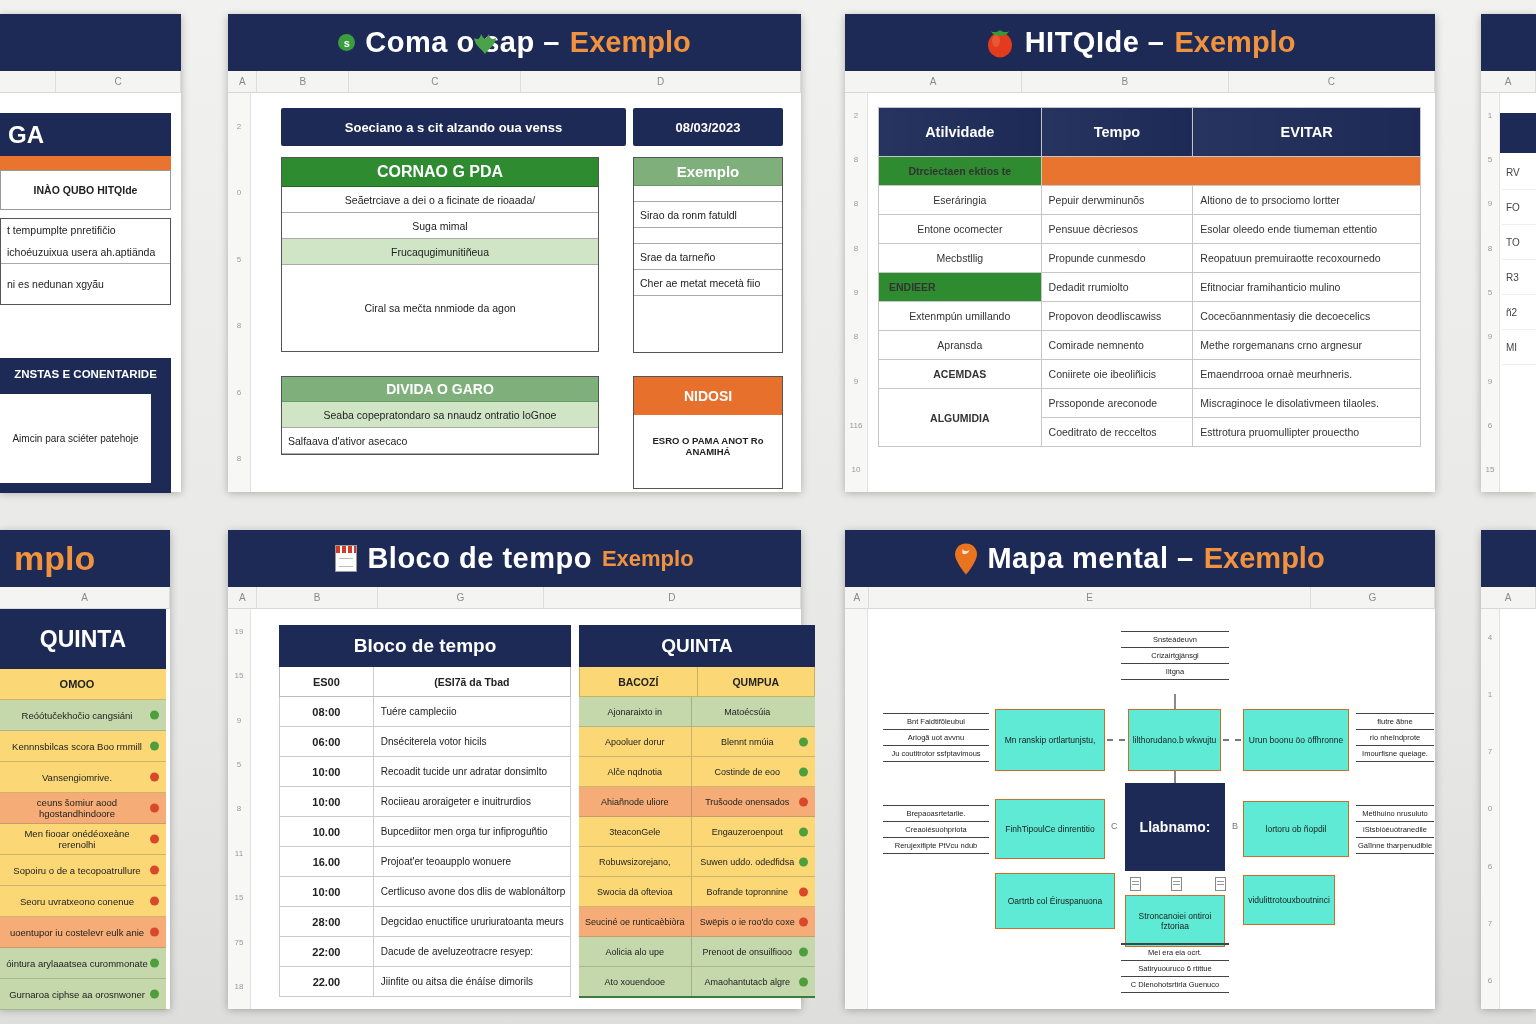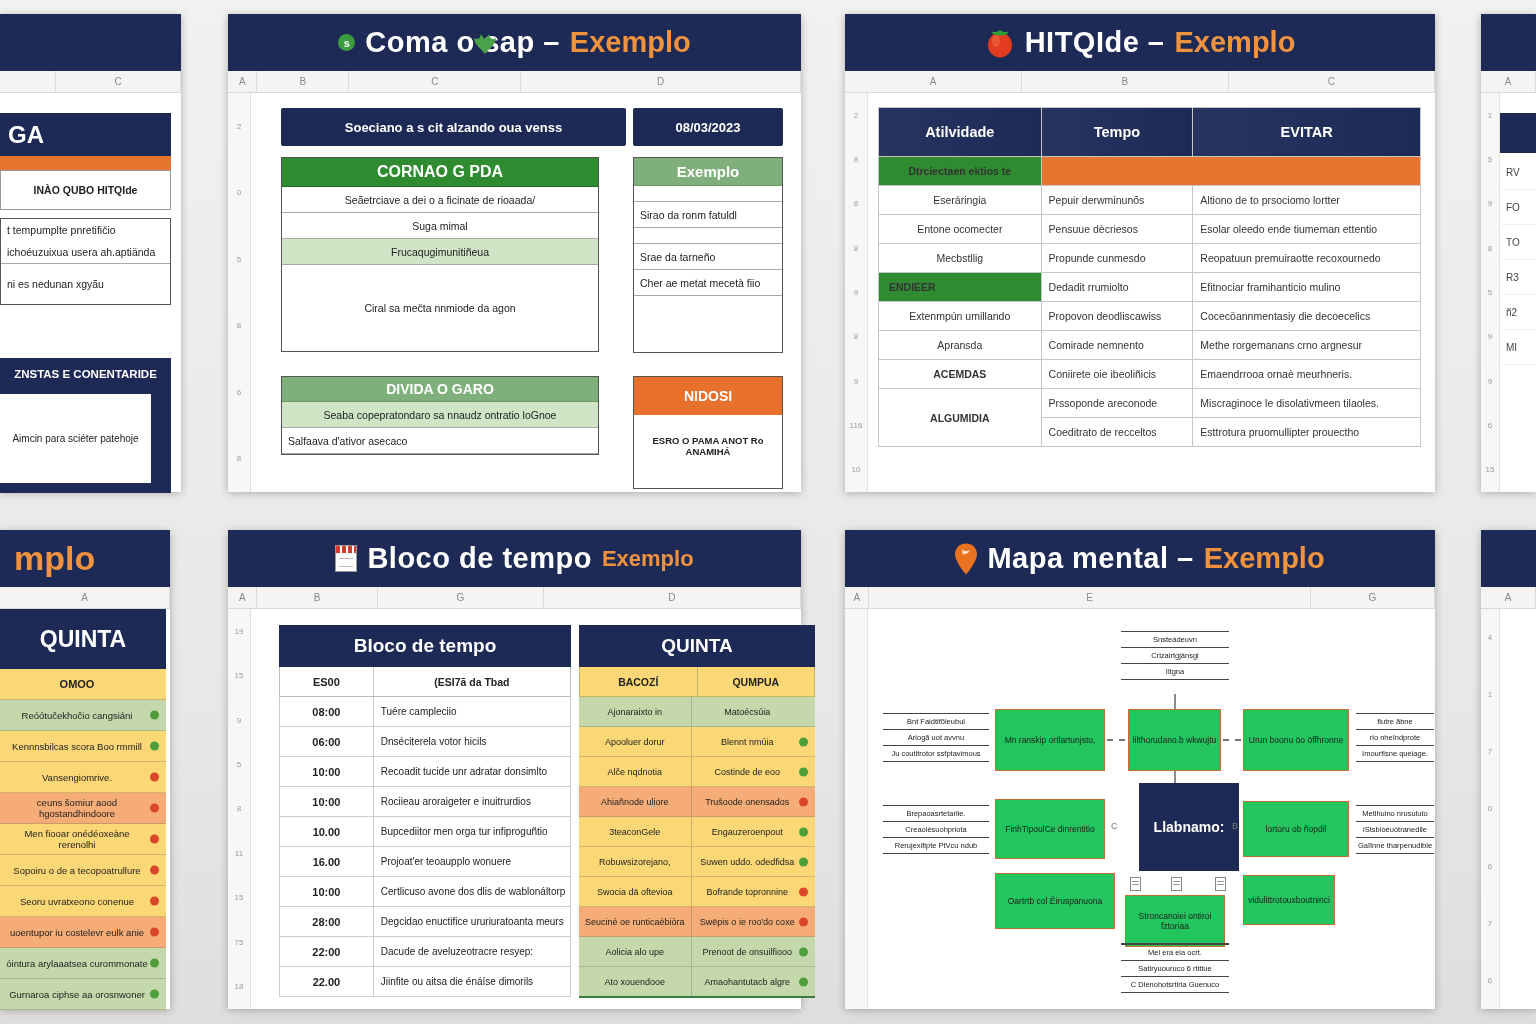--- a/index.html
+++ b/index.html
@@ -55,21 +55,21 @@
            display:flex;align-items:center;justify-content:center;height:42px}
   .bl-sub{display:flex;height:29px;border:1px solid #bbb;border-top:none;font-weight:bold;font-size:10.5px}
   .bl-row{display:flex;height:29px;border:1px solid #ccc;border-top:none;font-size:10px}
   .bl-time{width:32%;border-right:1px solid #ccc;display:flex;align-items:center;justify-content:center;font-weight:bold;font-size:11px}
   .bl-task{flex:1;display:flex;align-items:center;padding:0 7px;overflow:hidden;white-space:nowrap}
   .q-sub{display:flex;height:29px;background:#fbd875;border:1px solid #c9b45e;border-top:none;font-weight:bold;font-size:10.5px}
   .q-c{width:50%;display:flex;align-items:center;justify-content:center;text-align:center;position:relative;
        border-right:1px solid rgba(120,120,90,.4);font-size:9px;padding:0 4px;overflow:hidden}
   .q-row{display:flex;height:29px;border-bottom:1px solid rgba(120,120,90,.35)}
   
-  .obox{background:#22c55e;border:1px solid #c96f2a;display:flex;align-items:center;justify-content:center;
+  .obox{background:#5eead4;border:1px solid #c96f2a;display:flex;align-items:center;justify-content:center;
         text-align:center;font-size:8.5px;color:#1d1d1d;padding:3px;overflow:hidden}
   .nbox{background:#1e2a56;color:#fff;font-weight:bold;font-size:14px;display:flex;align-items:center;justify-content:center}
   .notes{font-size:7.5px;color:#222;text-align:center;border-top:1px solid #444}
   .notes div{border-bottom:1px solid #444;padding:3px 1px;white-space:nowrap;overflow:hidden}
   .vline{position:absolute;width:2px;background:#8a8a8a}
   .hdash{position:absolute;border-top:2px dashed #777;height:0}
   .conn-letter{position:absolute;font-size:9px;color:#777}
   .marker{position:absolute;width:9px;height:12px;border:1px solid #888;background:#fff}
   .marker::before{content:"";display:block;margin:3px 1px 0;height:1px;background:#999}
   .marker::after{content:"";display:block;margin:2px 1px 0;height:1px;background:#999}
@@ -540,21 +540,21 @@
 
       <div class="vline" style="left:306px;top:162px;height:12px"></div>
 
       <div class="box notes" style="left:15px;top:196px;width:106px">
         <div>Brepaoasrtetarlie.</div>
           <div>Creaoiésuohpriota</div>
           <div>Rerujexifipte PtVcu ndub</div>
       </div>
       <div class="box obox" style="left:127px;top:190px;width:110px;height:60px">FinhTipoulCe dinrentitio</div>
       <span class="conn-letter" style="left:243px;top:212px">C</span>
-      <div class="box nbox" style="left:271px;top:174px;width:100px;height:88px">Llabnamo:</div>
+      <div class="box nbox" style="left:257px;top:174px;width:100px;height:88px">Llabnamo:</div>
       <span class="conn-letter" style="left:364px;top:212px">B</span>
       <div class="box obox" style="left:375px;top:192px;width:106px;height:56px">lortoru ob ñopdil</div>
       <div class="box notes" style="left:488px;top:196px;width:78px">
         <div>Metlhuino nrusuluto</div>
           <div>iStsbiòéuòtranedile</div>
           <div>Gaïïnne tharpenudibie</div>
       </div>
 
       <span class="marker" style="left:262px;top:268px"></span>
       <span class="marker" style="left:303px;top:268px"></span>

